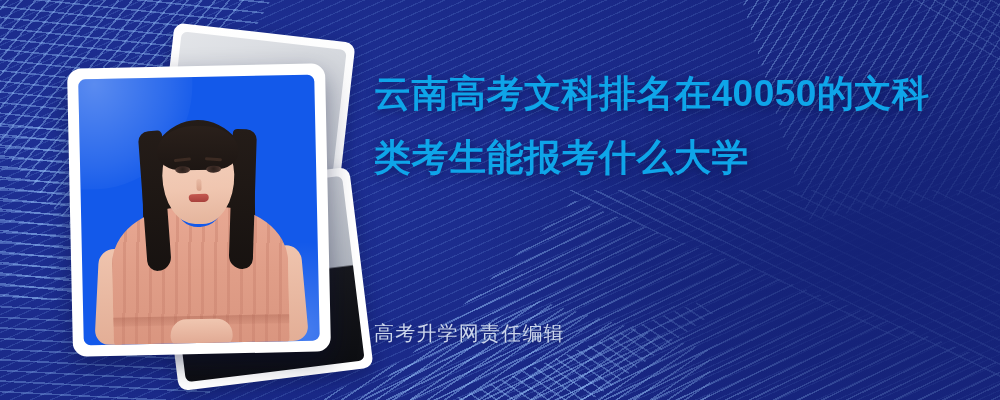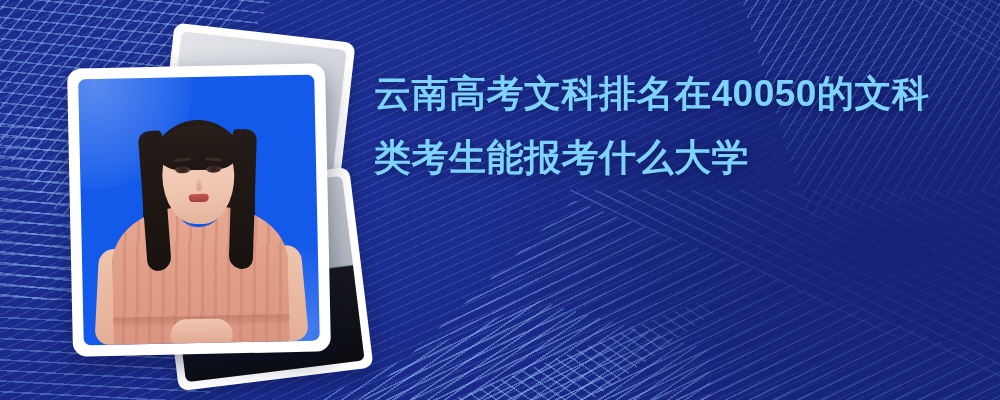--- a/index.html
+++ b/index.html
@@ -257,21 +257,21 @@
     transform:translateX(-50%);
     background:linear-gradient(180deg,#f0c6b0,#e0a892);
     border-radius:16px 16px 8px 8px;}
 
   
   .text-col{
     position:absolute;left:374px;top:0;width:600px;height:400px;
   }
   .title{
     position:absolute;left:0;top:62px;width:580px;
-    color:#7dd3fc;font-size:37px;font-weight:bold;
+    color:#0ea5e9;font-size:37px;font-weight:bold;
     line-height:64px;letter-spacing:.5px;
     text-shadow:0 2px 8px rgba(6,14,60,.55);
   }
   .author{
     position:absolute;left:14px;top:268px;
     color:#ffffff;font-size:29px;font-weight:bold;
     letter-spacing:3px;
     text-shadow:0 2px 8px rgba(6,14,60,.55);
   }
   .sub{
@@ -334,15 +334,16 @@
           <div class="eye r"></div>
           <div class="nose"></div>
           <div class="mouth"></div>
         </div>
       </div>
     </div>
   </div>
 
   <div class="text-col">
     <div class="title">云南高考文科排名在40050的文科类考生能报考什么大学</div>
+    <div class="sub">高考升学网责任编辑</div>
   </div>
 
 </div>
 
 </body></html>

